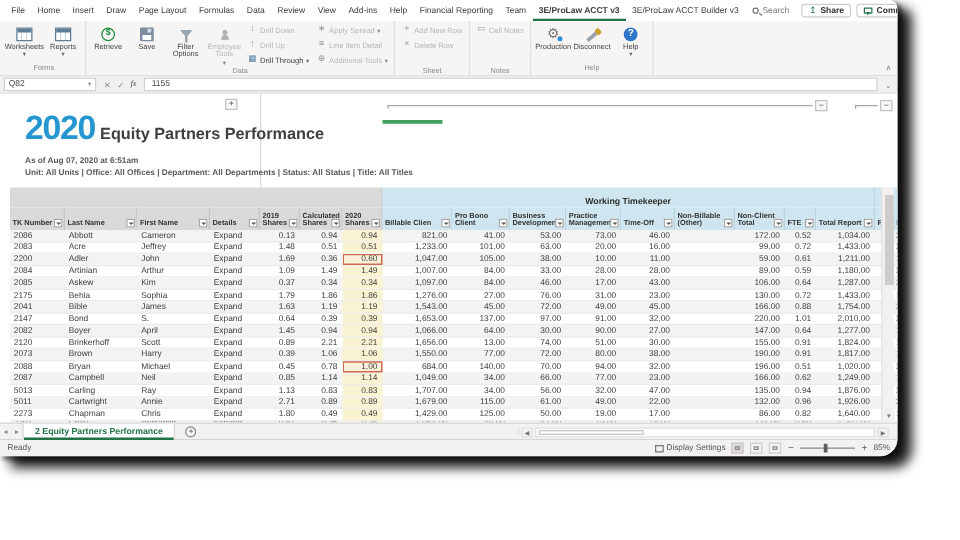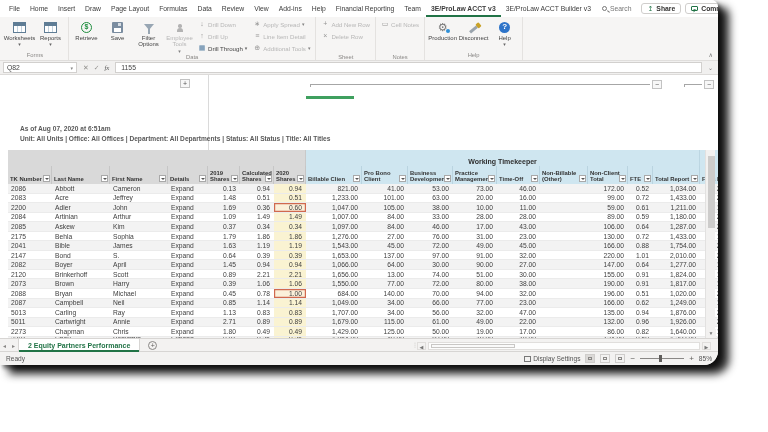--- a/index.html
+++ b/index.html
@@ -315,20 +315,23 @@
 
   <div class="sheet">
     <div class="pagebreak"></div>
     <div class="obox" style="left:180px;top:4px;">+</div>
     <div class="bracket" style="left:310px;width:340px;"></div>
     <div class="obox" style="left:652px;top:5px;">−</div>
     <div class="bracket" style="left:684px;width:18px;"></div>
     <div class="obox" style="left:704px;top:5px;">−</div>
     <div class="greenbar"></div>
 
+    <div class="titleblk">
+      <span class="t-year">2020</span><span class="t-name">Equity Partners Performance</span>
+    </div>
     <div class="t-asof">As of Aug 07, 2020 at 6:51am</div>
     <div class="t-filters">Unit: All Units | Office: All Offices | Department: All Departments | Status: All Status | Title: All Titles</div>
 
     <div class="tablewrap">
       <div class="banner" id="banner">
           <div class="b-gray" style="width: 298px;"></div>
           <div class="b-blue" style="width: 394px;">Working Timekeeper</div>
           <div class="b-blue" style="width: 30px;"></div>
         </div>
       <div class="hrow" id="headrow">

